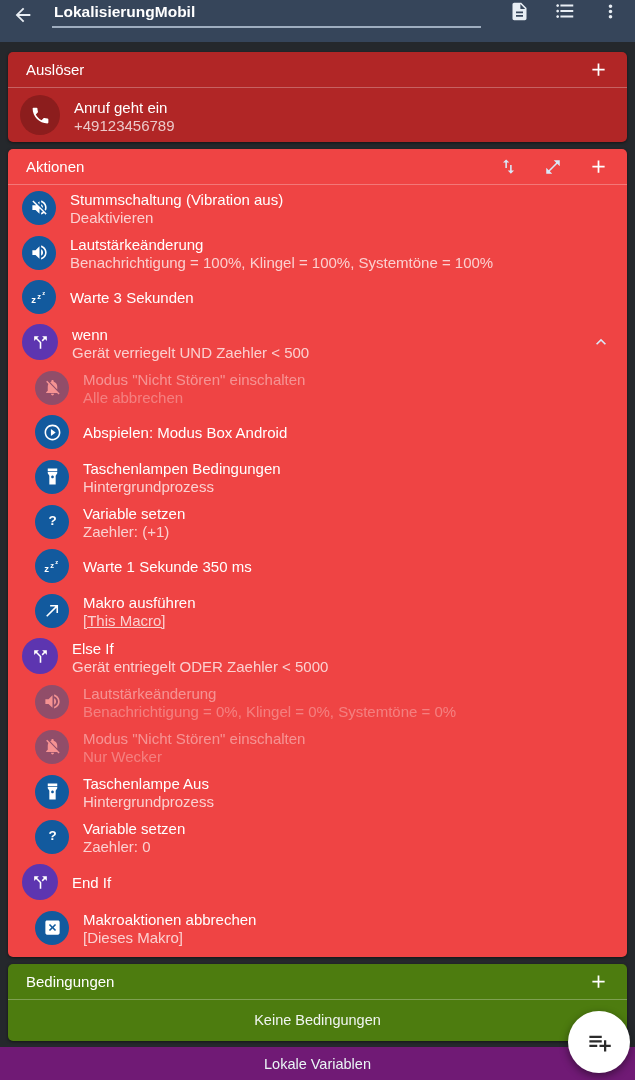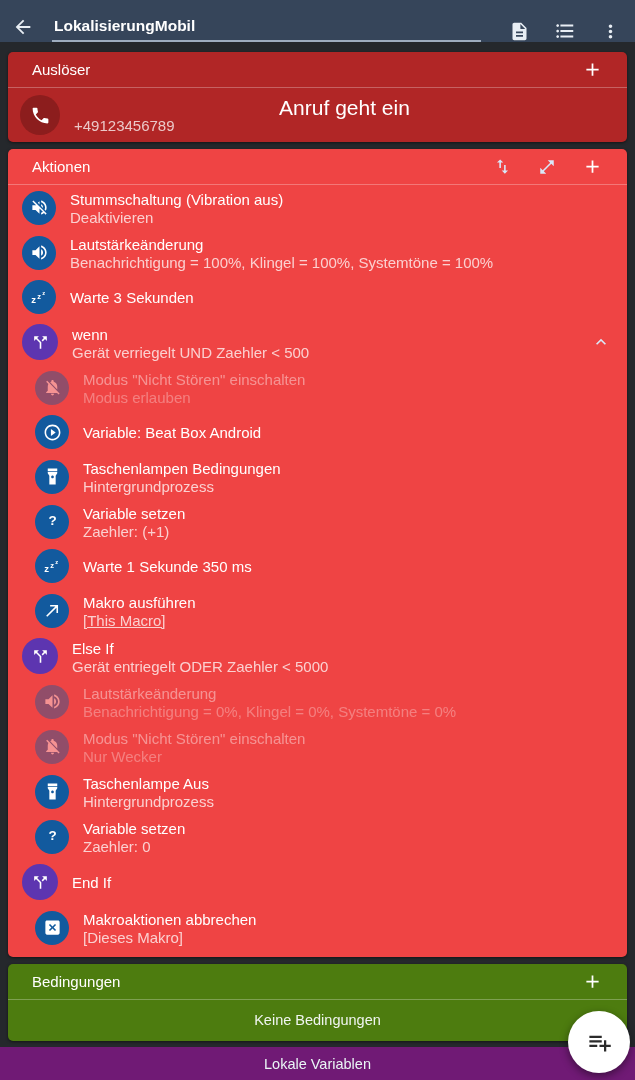--- a/index.html
+++ b/index.html
@@ -4,37 +4,37 @@
 <style>
   html,body{margin:0;padding:0;}
   body{
     width:635px;height:1080px;position:relative;overflow:hidden;
     background:#25282c;
     font-family:"Liberation Sans",sans-serif;
     -webkit-font-smoothing:antialiased;
   }
   
   .appbar{
-    height:42px;background:#36455a;display:flex;align-items:flex-end;
+    height:42px;background:#36455a;display:flex;align-items:flex-start;
     padding:0 12px 0 8px;gap:10px;
   }
   .appbar .back{flex:none;display:flex;align-items:center;cursor:pointer;padding:4px;}
   .title-field{
     flex:1;color:#fff;font-size:15.5px;font-weight:bold;
     border-bottom:2px solid #9fadbf;padding:3px 2px 5px 2px;margin:0 18px 0 4px;
     white-space:nowrap;overflow:hidden;
   }
   .appbar-actions{display:flex;align-items:center;gap:24px;flex:none;padding-right:2px;}
   .appbar-actions .abtn{display:flex;align-items:center;cursor:pointer;}
   
   .card{margin:7px 8px 0 8px;border-radius:5px;overflow:hidden;box-shadow:0 1px 3px rgba(0,0,0,.5);}
   .card.first{margin-top:10px;}
   .card-header{
     display:flex;align-items:center;justify-content:space-between;
-    padding:7px 24px;color:#fff;font-size:15px;
+    padding:7px 18px;color:#fff;font-size:15px;
     border-bottom:1px solid rgba(255,255,255,.28);
   }
   .card-header .hicons{display:flex;align-items:center;gap:26px;}
   .card-header .hbtn{display:flex;align-items:center;cursor:pointer;}
   .card-trigger{background:#b12626;}
   .card-actions{background:#ef4444;padding-bottom:7px;}
   .card-constraints{background:#4d7c0f;}
   
   .row{
     display:flex;align-items:center;gap:14px;
@@ -48,21 +48,21 @@
   }
   .red-circle{background:#8c1d1d;width:40px;height:40px;}
   .blue-circle{background:#125a9e;}
   .purple-circle{background:#5d35b0;width:36px;height:36px;}
   .row-text{flex:1;min-width:0;}
   .row-title{color:#fff;font-size:15px;line-height:19px;}
   .row-sub{color:rgba(255,255,255,.75);font-size:15px;line-height:15px;margin-top:1px;}
   .row-sub.link{text-decoration:underline;}
   .row-trailing{flex:none;display:flex;align-items:center;padding-right:2px;cursor:pointer;}
   .card-trigger .row{padding:7px 12px;}
-  .card-trigger .row-title{font-size:21px;text-align:center;}
+  .card-trigger .row-title{font-size:15px;}
   
   .empty-row{
     text-align:center;color:#f0f5f0;font-size:14.5px;padding:12px 0 13px 0;
   }
   .bottom-bar{
     position:absolute;left:0;right:0;bottom:0;height:33px;background:#701a75;
     display:flex;align-items:center;justify-content:center;
     color:#eaf6f6;font-size:14.5px;cursor:pointer;
   }
   .fab{
@@ -205,32 +205,32 @@
         </span>
   </div>
       <div class="row indent disabled">
     <span class="icon-circle blue-circle">
           <svg xmlns="http://www.w3.org/2000/svg" viewBox="0 0 24 24" width="19" height="19" fill="#fff">
             <path d="M20 18.69 7.84 6.14 5.27 3.49 4 4.76l2.8 2.8v.01c-.52.99-.8 2.16-.8 3.42v5l-2 2v1h13.73l2 2L21 19.72l-1-1.03zM12 22c1.11 0 2-.89 2-2h-4c0 1.11.89 2 2 2zm6-7.32V11c0-3.08-1.64-5.64-4.5-6.32V4c0-.83-.67-1.5-1.5-1.5s-1.5.67-1.5 1.5v.68c-.15.03-.29.08-.42.12-.1.03-.2.07-.3.11h-.01c-.01 0-.01 0-.02.01-.23.09-.46.2-.68.31 0 0-.01 0-.01.01L18 14.68z"></path>
           </svg>
         </span>
     <div class="row-text">
       <div class="row-title">Modus "Nicht Stören" einschalten</div>
-      <div class="row-sub">Modus erlauben</div>
+      <div class="row-sub">Alle abbrechen</div>
     </div>
 
   </div>
       <div class="row indent">
     <span class="icon-circle blue-circle">
           <svg xmlns="http://www.w3.org/2000/svg" viewBox="0 0 24 24" width="19" height="19" fill="#fff">
             <path d="M10 16.5l6-4.5-6-4.5v9zM12 2C6.48 2 2 6.48 2 12s4.48 10 10 10 10-4.48 10-10S17.52 2 12 2zm0 18c-4.41 0-8-3.59-8-8s3.59-8 8-8 8 3.59 8 8-3.59 8-8 8z"></path>
           </svg>
         </span>
     <div class="row-text">
-      <div class="row-title">Variable: Beat Box Android</div>
+      <div class="row-title">Abspielen: Modus Box Android</div>
 
     </div>
 
   </div>
       <div class="row indent">
     <span class="icon-circle blue-circle">
           <svg xmlns="http://www.w3.org/2000/svg" viewBox="0 0 24 24" width="19" height="19" fill="#fff">
             <path fill-rule="evenodd" d="M6 2h12v3H6zM6 6v2l2 3v11h8V11l2-3V6H6zm6 8.2c-.94 0-1.7-.76-1.7-1.7s.76-1.7 1.7-1.7 1.7.76 1.7 1.7-.76 1.7-1.7 1.7z"></path>
           </svg>
         </span>

